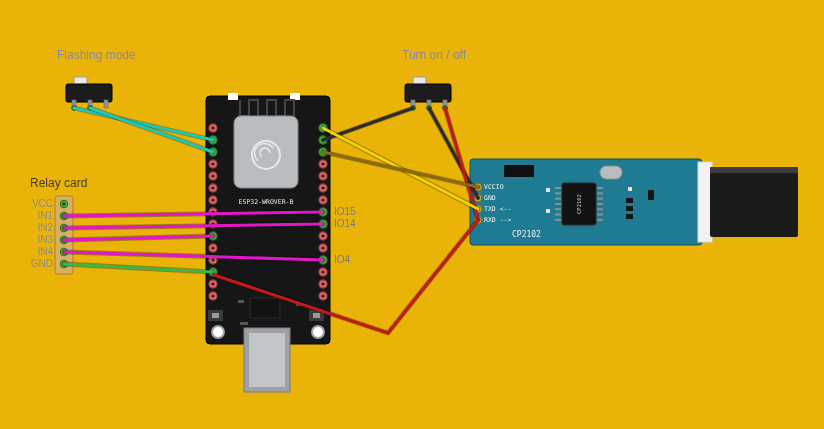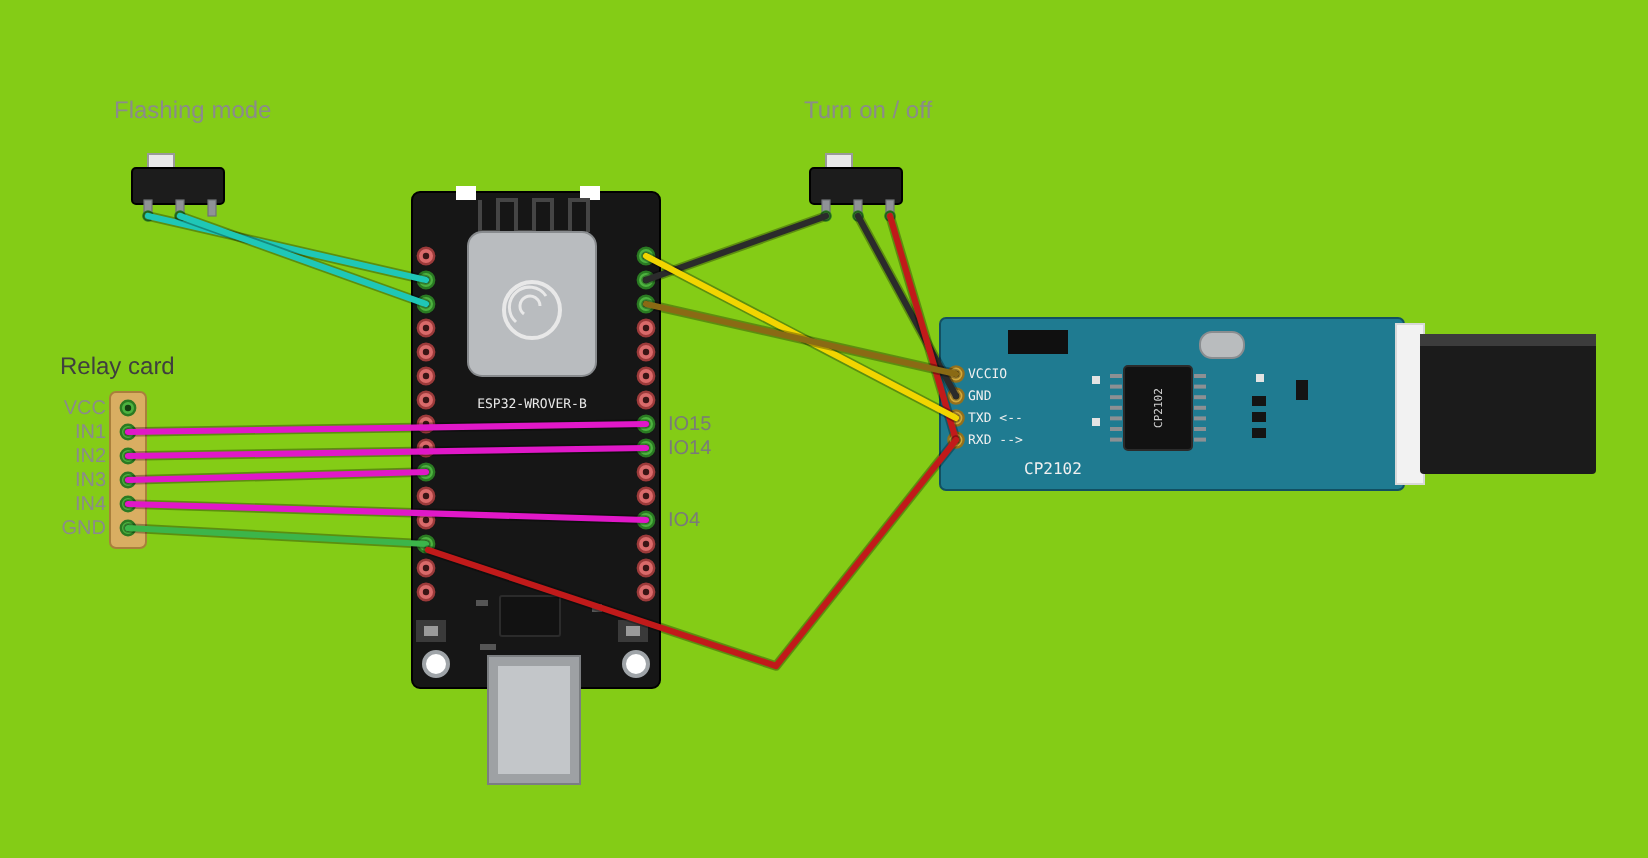--- a/index.html
+++ b/index.html
@@ -1,16 +1,16 @@
 <!DOCTYPE html>
 <html><head>
 <meta charset="utf-8">
 <style>
   html,body{margin:0;padding:0;background:#ffffff;}
-  .stage{position:relative;width:824px;height:429px;background:#84cc16;overflow:hidden;
+  .stage{position:relative;width:824px;height:429px;background:#eab308;overflow:hidden;
          font-family:"Liberation Sans",sans-serif;}
   svg{position:absolute;left:0;top:0;}
   .lbl{font-size:12px;fill:#8b8b8b;}
   .lbl-dark{font-size:12px;fill:#3f3f3f;}
   .pinlbl{font-size:10px;fill:#8b8b8b;}
   .iolbl{font-size:10px;fill:#7a7a7a;}
   .sw-body{fill:#1c1c1c;stroke:#000;}
   .sw-knob{fill:#e9e9e9;stroke:#9a9a9a;}
   .sw-leg{fill:#8f9296;stroke:#6f7276;stroke-width:0.6;}
   .relay-body{fill:#d9ae62;stroke:#a97f3c;}

